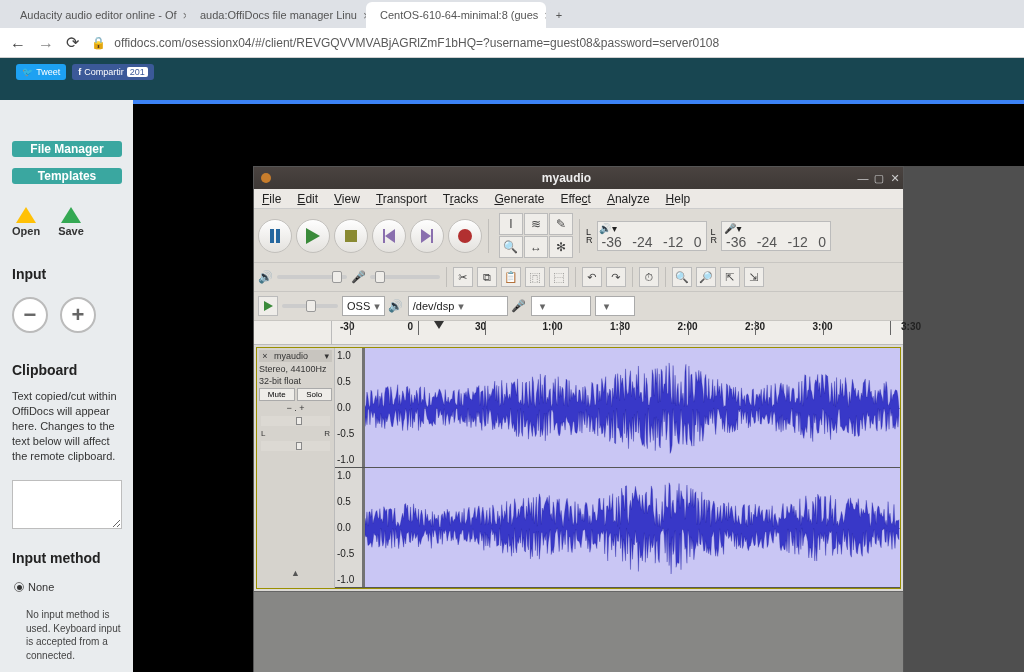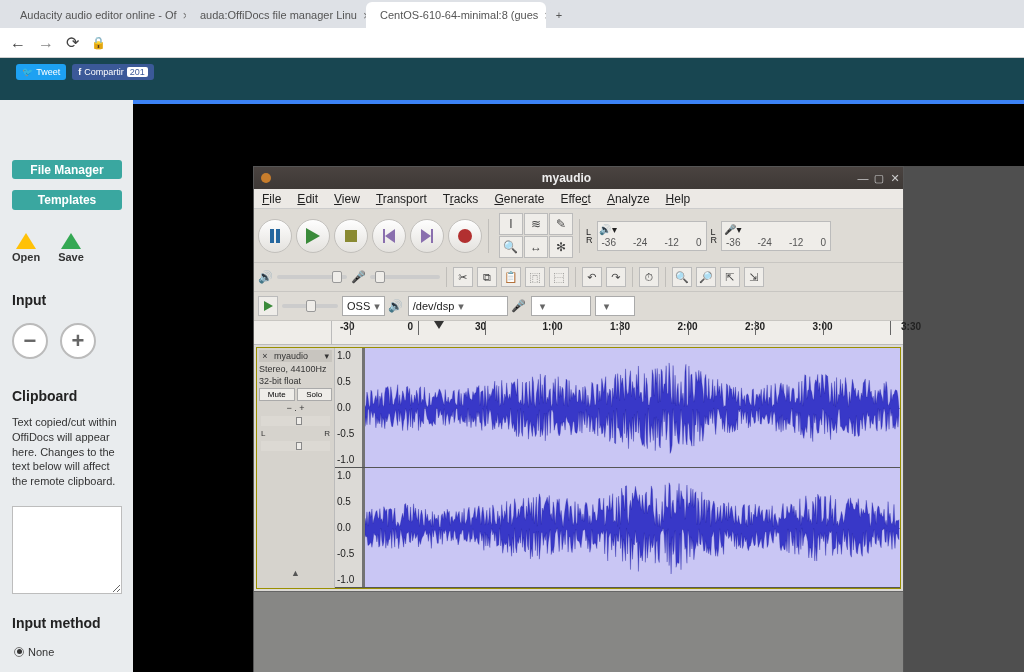--- a/index.html
+++ b/index.html
@@ -61,21 +61,21 @@
 .playtri{width:0;height:0;border-top:8px solid transparent;border-bottom:8px solid transparent;border-left:14px solid #3a8a3a}
 .stopsq{width:12px;height:12px;background:#8a8a32}
 .skpb{display:flex;align-items:center}.skpb .bar{width:2px;height:14px;background:#8a6fae}.skpb .tri{width:0;height:0;border-top:7px solid transparent;border-bottom:7px solid transparent;border-right:10px solid #8a6fae}
 .skpf{display:flex;align-items:center}.skpf .tri{width:0;height:0;border-top:7px solid transparent;border-bottom:7px solid transparent;border-left:10px solid #8a6fae}.skpf .bar{width:2px;height:14px;background:#8a6fae}
 .reccir{width:14px;height:14px;border-radius:50%;background:#b23030}
 .toolgrid{display:grid;grid-template-columns:repeat(3,24px);grid-auto-rows:22px;gap:1px;margin-left:4px}
 .tg{border:1px solid #bbb;background:#efede9;display:flex;align-items:center;justify-content:center;font-size:12px;color:#444}
 .sep{width:0;border-left:1px solid #c0beba;height:34px;margin:0 2px}
 .meter{display:flex;align-items:center;gap:4px}
 .mbox{height:30px;background:#efede9;border:1px solid #bbb;display:flex;flex-direction:column;justify-content:space-around;padding:1px 2px}
-.mscale{display:flex;justify-content:space-between;font-size:10px;color:#555;padding:0 2px}
+.mscale{display:flex;justify-content:space-between;font-size:14px;color:#555;padding:0 2px}
 .srow{display:flex;align-items:center;gap:4px;padding:4px;border-bottom:1px solid #c8c6c2;background:#dedbd5}
 .smbtn{width:20px;height:20px;border:1px solid #bbb;background:#efede9;display:flex;align-items:center;justify-content:center;font-size:11px;color:#444}
 .slider{width:70px;height:4px;background:#ccc;border-radius:2px;position:relative}
 .slider .thumb{position:absolute;top:-4px;width:10px;height:12px;background:#efede9;border:1px solid #999;border-radius:2px}
 .dd{height:20px;border:1px solid #aaa;background:#fff;display:flex;align-items:center;padding:0 4px;font-size:11px;gap:4px}
 .dd .ar{color:#666}
 
 .ruler{height:24px;background:#efede9;border-bottom:1px solid #bbb;position:relative;font-size:10px;color:#222;display:flex}
 .rulerpanel{width:78px;border-right:1px solid #bbb}
 .rulertrack{flex:1;position:relative}
@@ -128,20 +128,21 @@
         <span>+</span>
       </div>
   </div>
 
   <div class="addrbar">
     <span class="navicon active">←</span>
     <span class="navicon">→</span>
     <span class="navicon active">⟳</span>
     <div class="url">
       <span class="urllock">🔒</span>
+      <span>offidocs.com/osessionx04/#/client/REVGQVVMVABjAGRlZmF1bHQ=?username=guest08&amp;password=server0108</span>
     </div>
   </div>
 
   <div class="page">
     <div class="banner">
       <div class="social">
         <div class="sbtn tw">🐦 <span>Tweet</span></div>
         <div class="sbtn fb">
             <b>f</b> 
             <span>Compartir</span> 
@@ -172,20 +173,21 @@
       <div class="h">Clipboard</div>
       <div class="cliptext">Text copied/cut within OffiDocs will appear here. Changes to the text below will affect the remote clipboard.</div>
       <textarea class="clipbox" style=""></textarea>
       <div class="h" style="margin-top:10px">Input method</div>
       <label class="radio">
         <span class="dot">
             <span class="fill"></span>
           </span>
         <span>None</span>
       </label>
+      <div class="imdesc">No input method is used. Keyboard input is accepted from a connected.</div>
     </div>
 
     <div class="vnc">
       <div class="desktop">
         <div class="blackbar"></div>
         <div class="appwrap">
           <div class="lefttile"></div>
 
           <div class="appwin">
 

